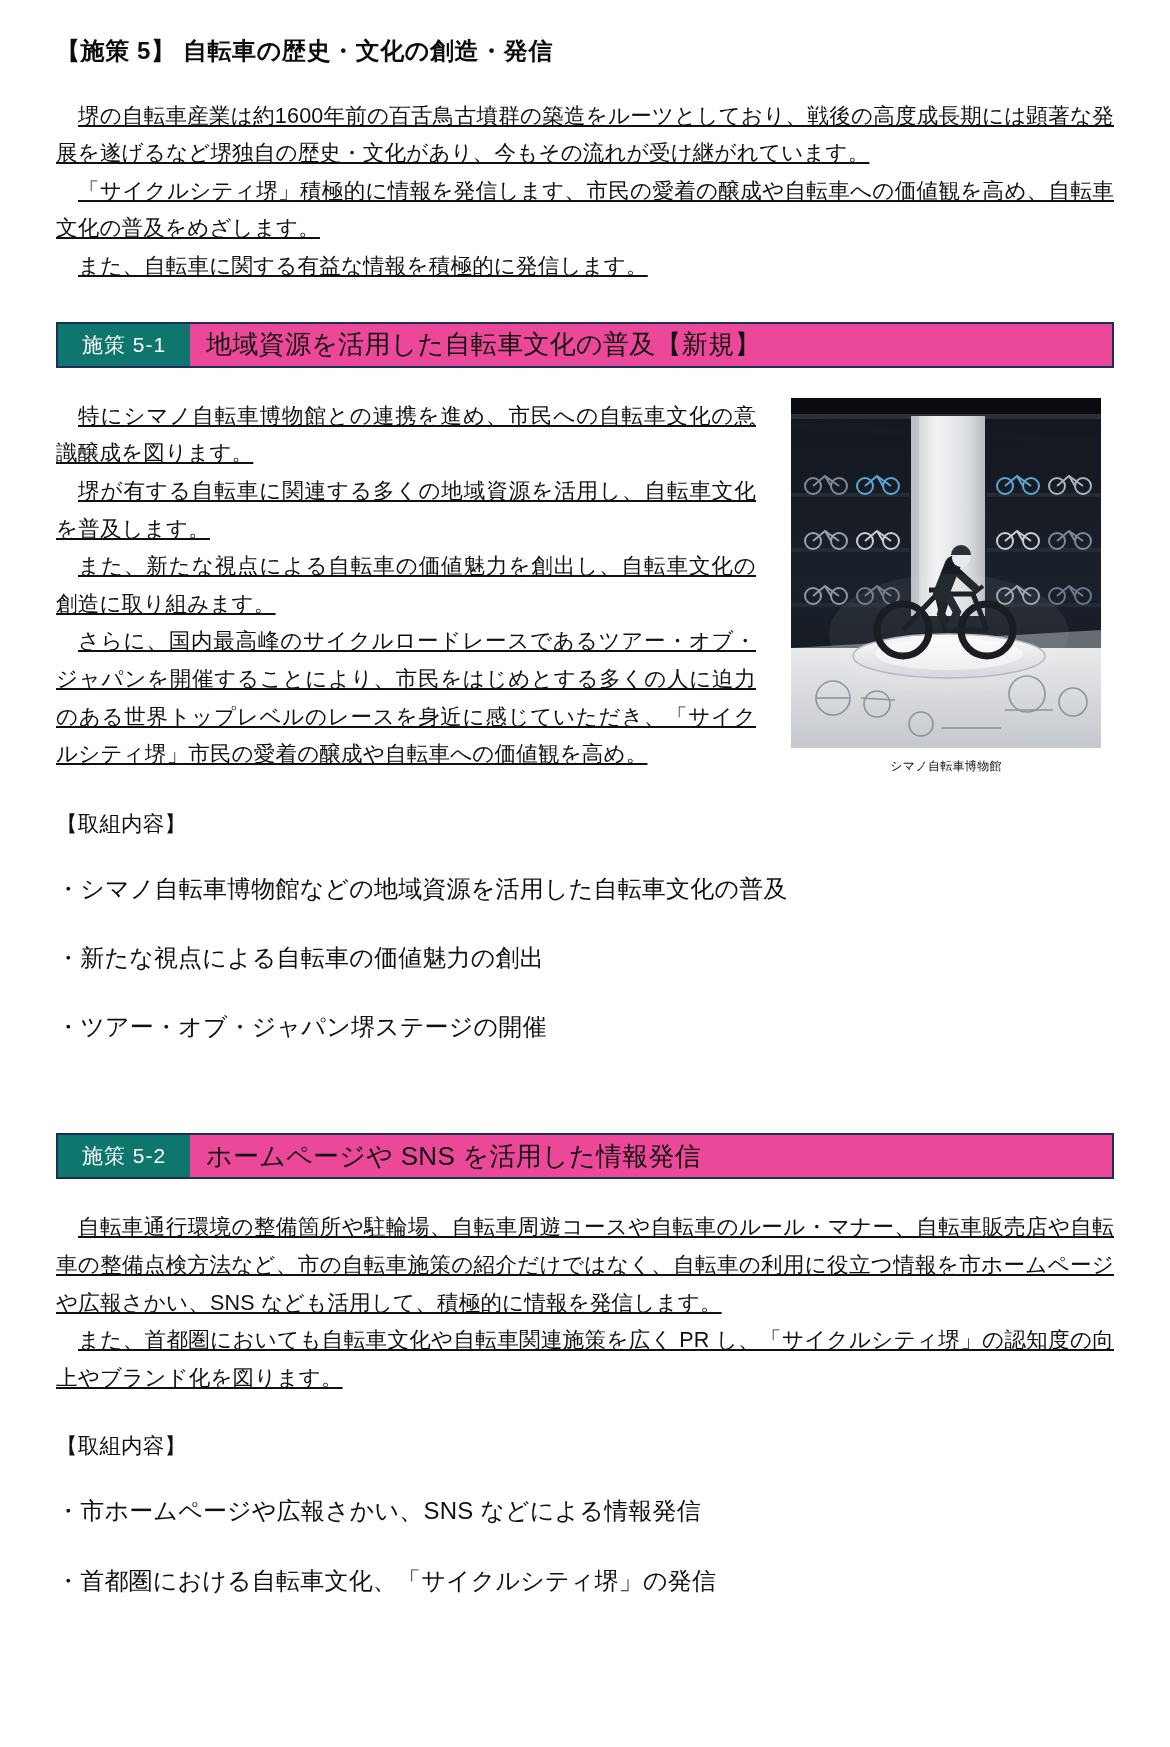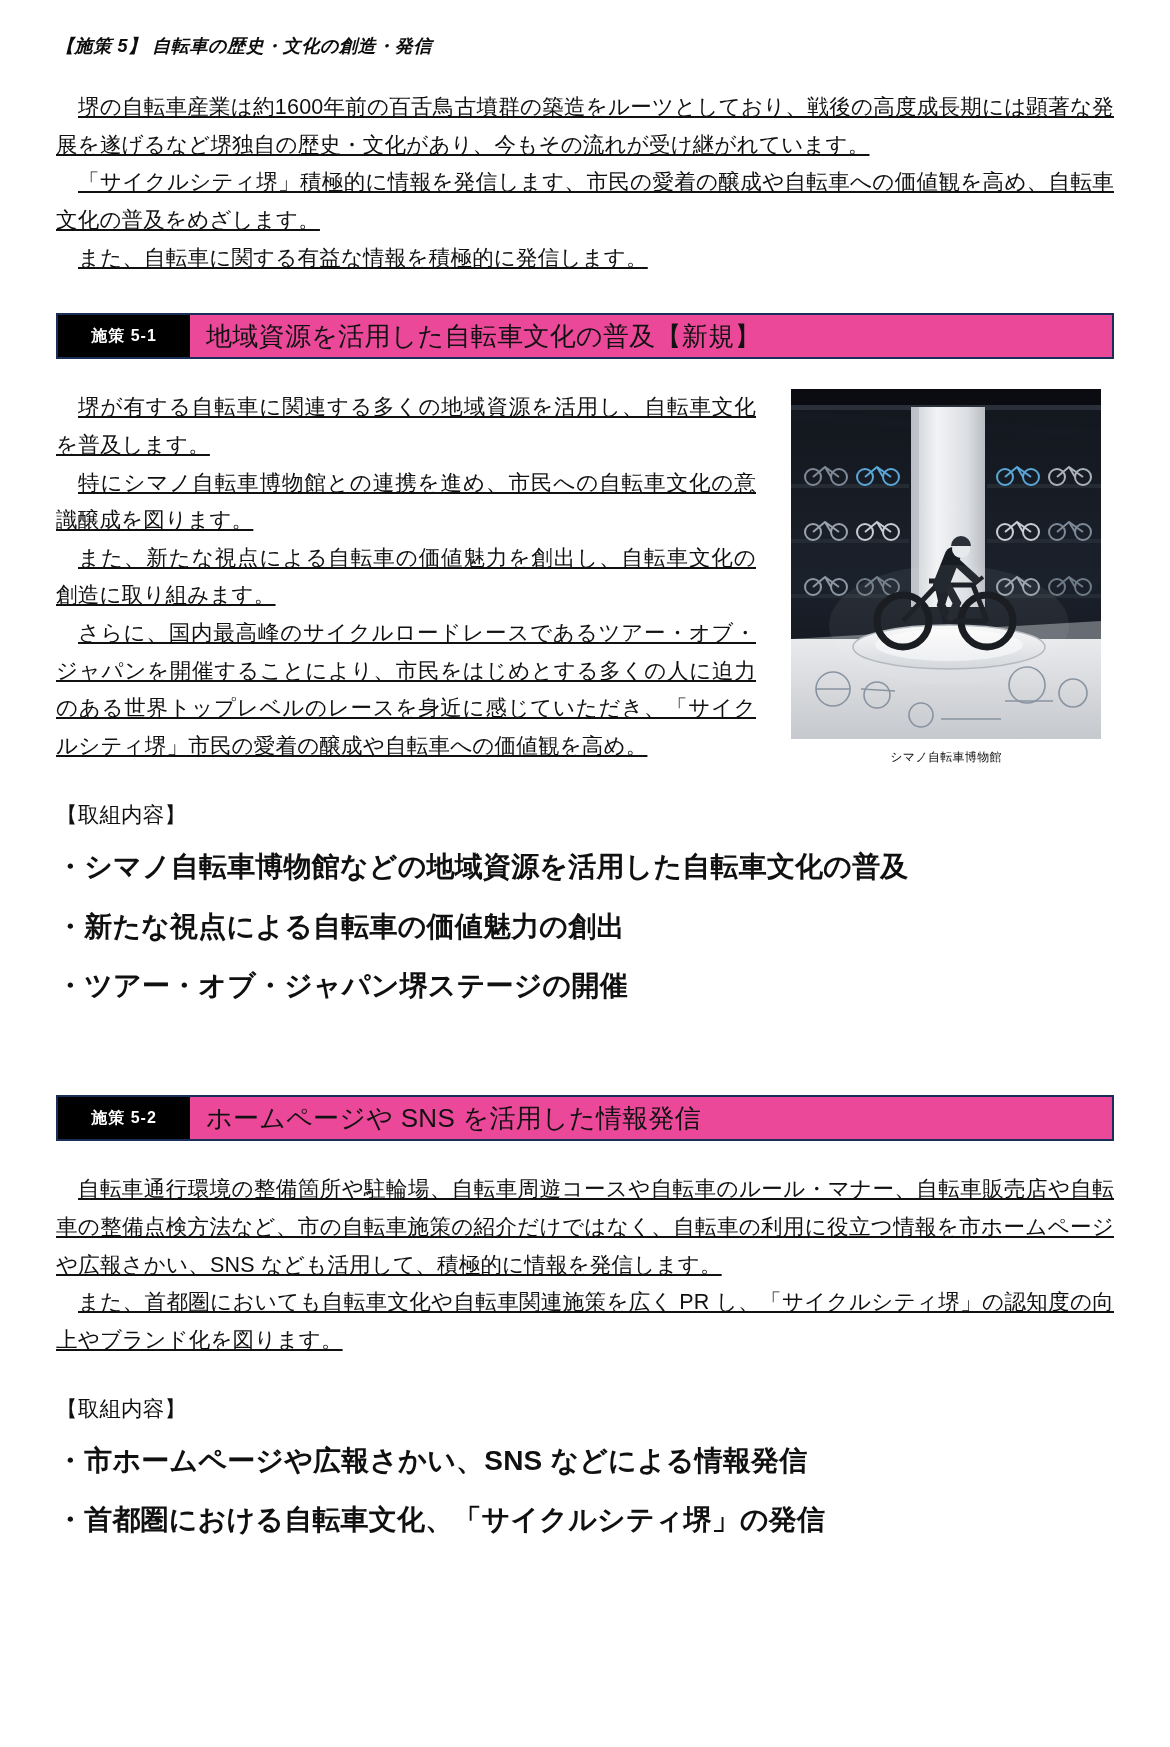--- a/index.html
+++ b/index.html
@@ -24,28 +24,27 @@
   }
   .content {
     position: absolute;
     left: 56px;
     top: 28px;
     width: 1058px;
   }
 
   
   .doc-title {
-    font-size: 18px;
+    font-size: 24px;
     font-weight: bold;
     letter-spacing: 0.6px;
     line-height: 1.4;
     margin: 0 0 0 0;
     padding-top: 6px;
     color: #0d0d0d;
-    font-style: italic;
   }
 
   
   .para {
     font-size: 21.5px;
     line-height: 1.75;
     letter-spacing: 0.2px;
     margin: 0;
     text-align: justify;
     text-justify: inter-character;
@@ -58,24 +57,24 @@
   .section-bar {
     display: flex;
     align-items: stretch;
     height: 46px;
     margin-top: 36px;
     border: 2px solid #1a2e5a;
     box-sizing: border-box;
     width: 100%;
   }
   .section-bar .tag {
-    background: #000000;
+    background: #0f766e;
     color: #ffffff;
-    font-size: 16px;
-    font-weight: bold;
+    font-size: 21px;
+    font-weight: normal;
     letter-spacing: 1px;
     display: flex;
     align-items: center;
     justify-content: center;
     padding: 0 16px;
     min-width: 132px;
     box-sizing: border-box;
   }
   .section-bar .label {
     flex: 1;
@@ -120,25 +119,24 @@
     text-align: center;
   }
 
   
   .list-head {
     font-size: 21.5px;
     margin-top: 34px;
     letter-spacing: 0.2px;
   }
   .bullet {
-    font-size: 28px;
+    font-size: 24px;
     line-height: 1.55;
-    margin-top: 16px;
+    margin-top: 32px;
     letter-spacing: 0.2px;
-    font-weight: bold;
   }
 
   .gap-lg { height: 52px; }
 
   
   .museum-svg { display: block; }
 </style>
 </head>
 <body>
 
@@ -153,22 +151,22 @@
       <p class="para indent">また、自転車に関する有益な情報を積極的に発信します。</p>
     </div>
 
     <div class="section-bar">
       <div class="tag">施策 5-1</div>
       <div class="label">地域資源を活用した自転車文化の普及【新規】</div>
     </div>
 
     <div class="cols">
       <div class="col-text">
+        <p class="para indent">特にシマノ自転車博物館との連携を進め、市民への自転車文化の意識醸成を図ります。</p>
         <p class="para indent">堺が有する自転車に関連する多くの地域資源を活用し、自転車文化を普及します。</p>
-        <p class="para indent">特にシマノ自転車博物館との連携を進め、市民への自転車文化の意識醸成を図ります。</p>
         <p class="para indent">また、新たな視点による自転車の価値魅力を創出し、自転車文化の創造に取り組みます。</p>
         <p class="para indent">さらに、国内最高峰のサイクルロードレースであるツアー・オブ・ジャパンを開催することにより、市民をはじめとする多くの人に迫力のある世界トップレベルのレースを身近に感じていただき、「サイクルシティ堺」市民の愛着の醸成や自転車への価値観を高め。</p>
       </div>
 
       <div class="col-fig">
         <div class="figure">
           <svg class="museum-svg" width="310" height="350" viewBox="0 0 310 350" aria-hidden="true">
             <defs>
               <linearGradient id="wallG" x1="0" y1="0" x2="0" y2="1">
                 <stop offset="0%" stop-color="#12161d"></stop>

